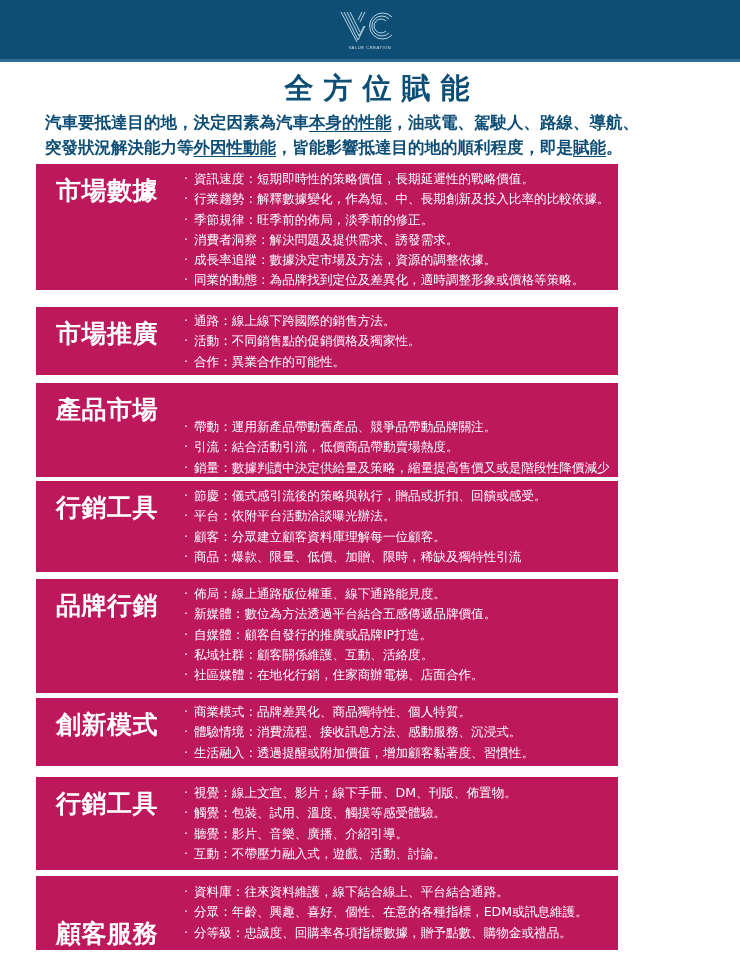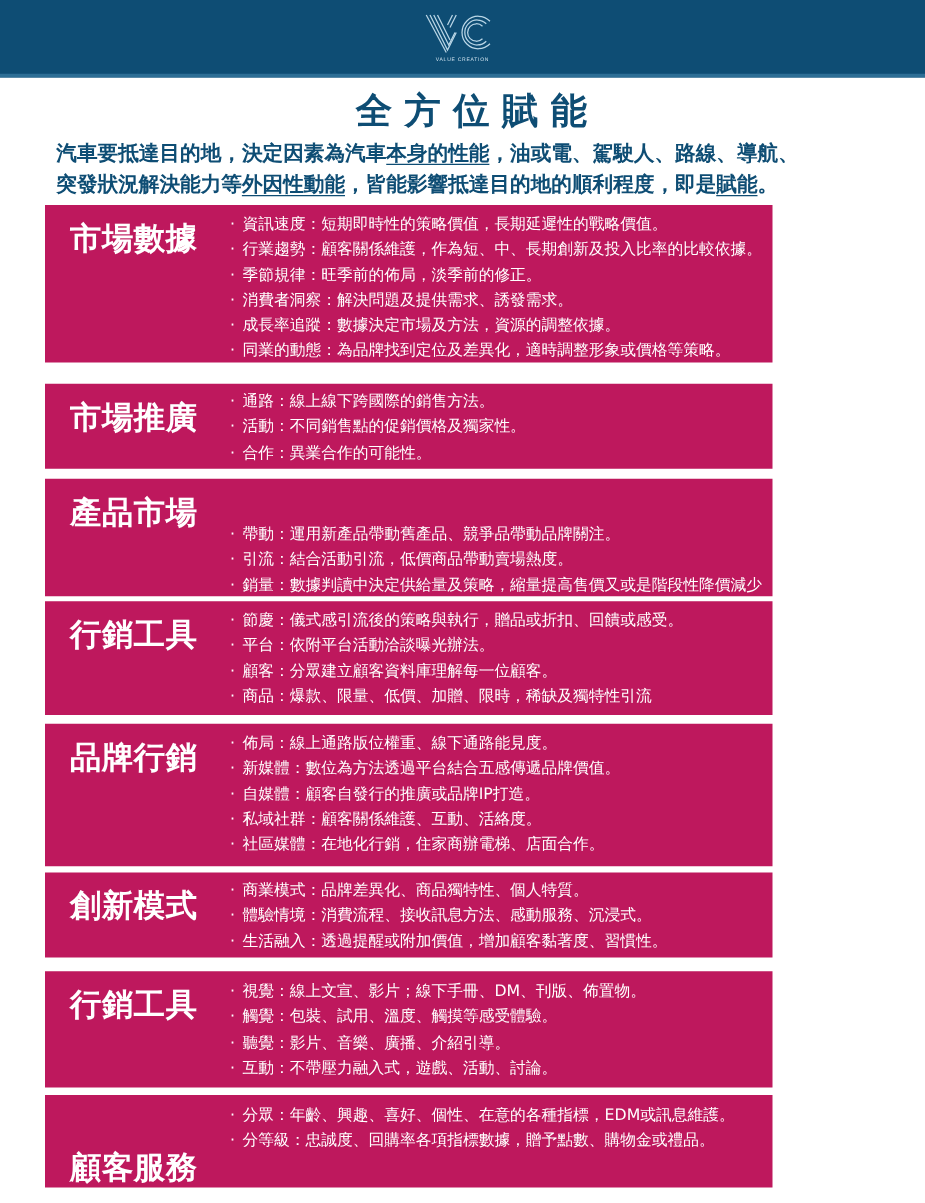--- a/index.html
+++ b/index.html
@@ -81,21 +81,21 @@
 
 <div class="intro">
   <div><span>汽車要抵達目的地，決定因素為汽車</span><u>本身的性能</u><span>，油或電、駕駛人、路線、導航、</span></div>
   <div><span>突發狀況解決能力等</span><u>外因性動能</u><span>，皆能影響抵達目的地的順利程度，即是</span><u>賦能</u><span>。</span></div>
 </div>
 
 <div class="panel" style="top:164px;height:126px;">
   <div class="panel-title">市場數據</div>
   <ul class="panel-list" style="top:5px;">
     <li>資訊速度：短期即時性的策略價值，長期延遲性的戰略價值。</li>
-    <li>行業趨勢：顧客關係維護，作為短、中、長期創新及投入比率的比較依據。</li>
+    <li>行業趨勢：解釋數據變化，作為短、中、長期創新及投入比率的比較依據。</li>
     <li>季節規律：旺季前的佈局，淡季前的修正。</li>
     <li>消費者洞察：解決問題及提供需求、誘發需求。</li>
     <li>成長率追蹤：數據決定市場及方法，資源的調整依據。</li>
     <li>同業的動態：為品牌找到定位及差異化，適時調整形象或價格等策略。</li>
   </ul>
 </div>
 
 <div class="panel" style="top:307px;height:68px;">
   <div class="panel-title">市場推廣</div>
   <ul class="panel-list" style="top:4px;">
@@ -151,16 +151,17 @@
     <li>視覺：線上文宣、影片；線下手冊、DM、刊版、佈置物。</li>
     <li>觸覺：包裝、試用、溫度、觸摸等感受體驗。</li>
     <li>聽覺：影片、音樂、廣播、介紹引導。</li>
     <li>互動：不帶壓力融入式，遊戲、活動、討論。</li>
   </ul>
 </div>
 
 <div class="panel" style="top:876px;height:74px;">
   <div class="panel-title" style="top:12px;margin-top:29px;">顧客服務</div>
   <ul class="panel-list" style="top:6px;">
+    <li>資料庫：往來資料維護，線下結合線上、平台結合通路。</li>
     <li>分眾：年齡、興趣、喜好、個性、在意的各種指標，EDM或訊息維護。</li>
     <li>分等級：忠誠度、回購率各項指標數據，贈予點數、購物金或禮品。</li>
   </ul>
 </div>
 
 </body></html>

